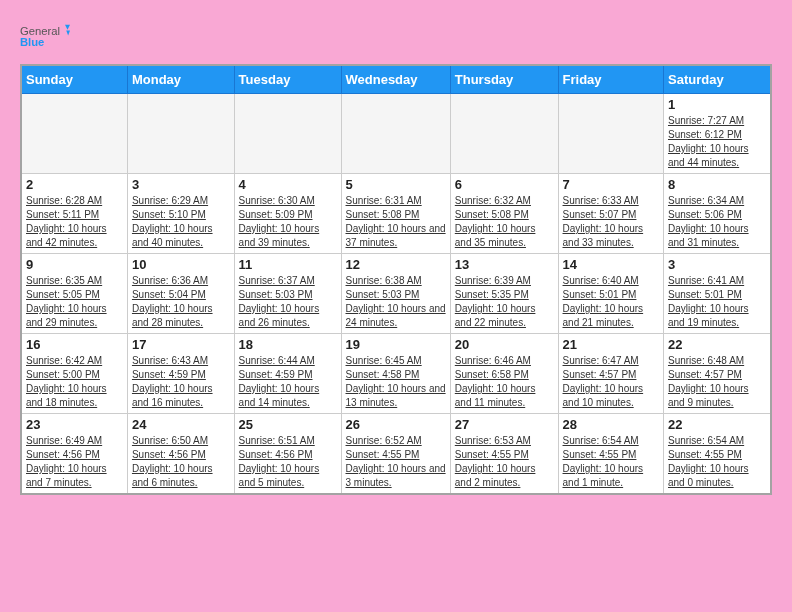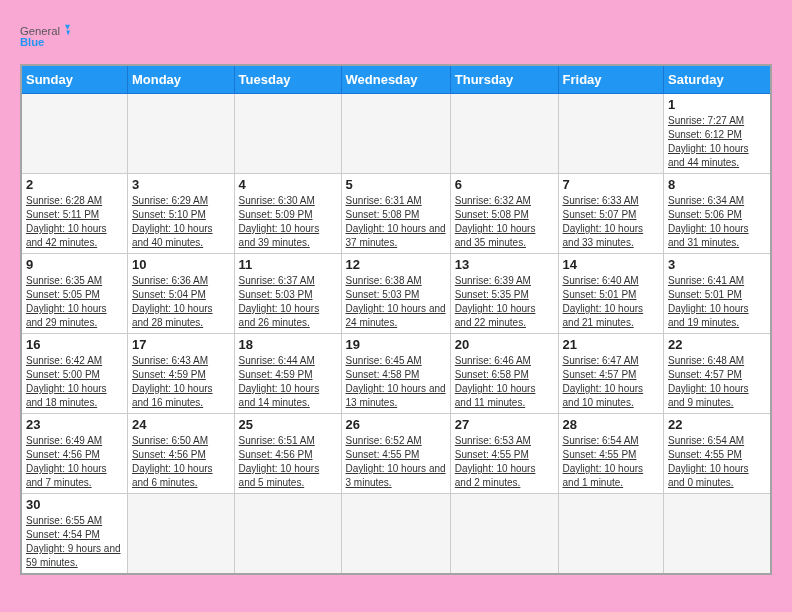--- a/index.html
+++ b/index.html
@@ -299,29 +299,15 @@
 Sunset: 4:55 PM
 Daylight: 10 hours and 1 minute.</div>
           </td>
           <td>
             <span class="day-number">22</span>
             <div class="day-info">Sunrise: 6:54 AM
 Sunset: 4:55 PM
 Daylight: 10 hours and 0 minutes.</div>
           </td>
         </tr>
-        <tr class="last-row">
-          <td>
-            <span class="day-number">30</span>
-            <div class="day-info">Sunrise: 6:55 AM
-Sunset: 4:54 PM
-Daylight: 9 hours and 59 minutes.</div>
-          </td>
-          <td class="empty"></td>
-          <td class="empty"></td>
-          <td class="empty"></td>
-          <td class="empty"></td>
-          <td class="empty"></td>
-          <td class="empty"></td>
-        </tr>
       </tbody>
   </table>
 </div>
 
 </body></html>

